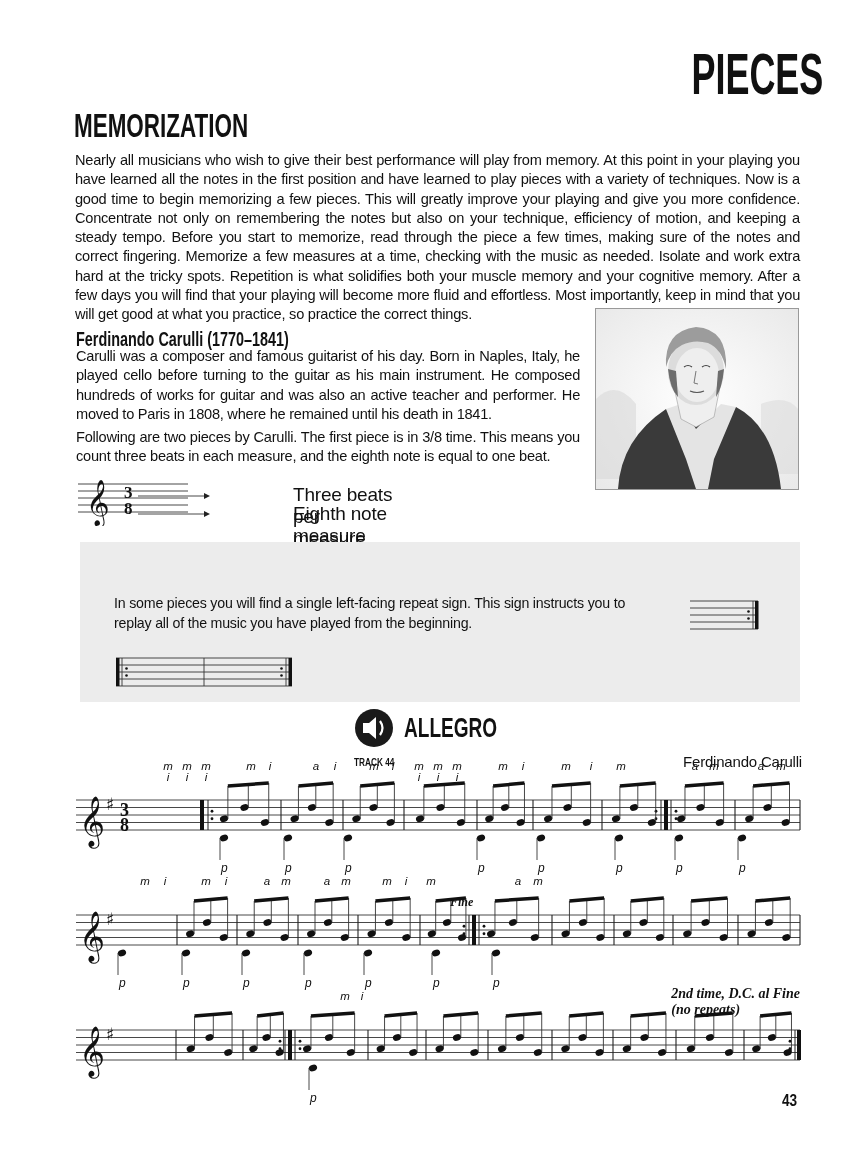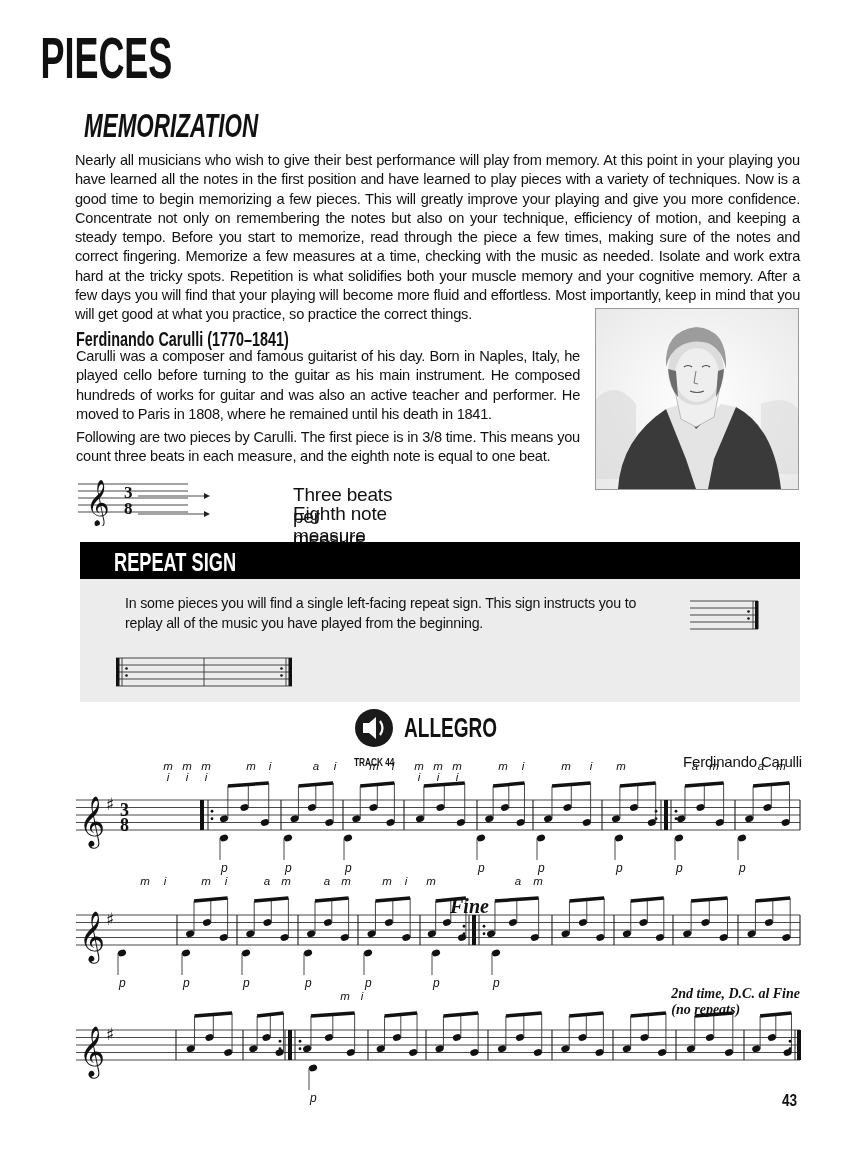--- a/index.html
+++ b/index.html
@@ -1,48 +1,48 @@
 <!DOCTYPE html>
 <html><head>
 <meta charset="utf-8">
 <style>
   html, body { margin: 0; padding: 0; background: #ffffff; }
   body { width: 864px; height: 1152px; position: relative; overflow: hidden;
          font-family: "Liberation Sans", sans-serif; color: #111; }
   .cond { font-family: "Liberation Sans", sans-serif; font-weight: bold;
           transform-origin: left top; display: inline-block; white-space: nowrap; }
-  #page-title { position: absolute; top: 24px; left: 0; width: 864px; text-align: left; }
+  #page-title { position: absolute; top: 40px; left: 0; width: 864px; text-align: right; }
   #page-title span { font-size: 58px; transform: scaleX(0.62); transform-origin: center top; letter-spacing: 0px; }
-  #section-heading { position: absolute; left: 84px; top: 106px; font-style: italic; }
+  #section-heading { position: absolute; left: 74px; top: 106px; }
   #section-heading span { font-size: 34px; transform: scaleX(0.66); }
   .para { position: absolute; font-size: 14.6px; line-height: 19.3px; text-align: justify;
           letter-spacing: -0.25px; }
   #memo-para { left: 75px; top: 151px; width: 725px; }
   #carulli-heading { position: absolute; left: 76px; top: 328px; }
   #carulli-heading span { font-size: 20px; transform: scaleX(0.72); }
   #carulli-para1 { left: 76px; top: 347px; width: 504px; }
   #carulli-para2 { left: 76px; top: 428px; width: 504px; }
   #portrait { position: absolute; left: 595px; top: 308px; width: 202px; height: 180px;
               border: 1.5px solid #999; background: #fff; overflow: hidden; }
   #time-sig-demo { position: absolute; left: 76px; top: 474px; width: 320px; height: 52px; }
   .ts-label { position: absolute; font-size: 19px; left: 217px; letter-spacing: -0.2px; }
   #repeat-box { position: absolute; left: 80px; top: 542px; width: 720px; height: 160px; background: #ececec; }
   #repeat-header { position: absolute; left: 0; top: 0; width: 720px; height: 37px; background: #000; }
   #repeat-header span { position: absolute; left: 34px; top: 5px; color: #fff; font-size: 26px; transform: scaleX(0.7); }
-  #repeat-p1 { position: absolute; left: 34px; top: 52px; width: 550px; font-size: 14.2px; line-height: 19.6px; letter-spacing: -0.2px; margin-left: 11px; }
+  #repeat-p1 { position: absolute; left: 34px; top: 52px; width: 550px; font-size: 14.2px; line-height: 19.6px; letter-spacing: -0.2px; }
   #repeat-p2 { position: absolute; left: 254px; top: 110px; width: 460px; font-size: 14.2px; line-height: 19.6px; letter-spacing: -0.2px; }
   #allegro-block { position: absolute; left: 354px; top: 708px; }
   #allegro-title { position: absolute; left: 50px; top: 4px; }
   #allegro-title span { font-size: 28px; transform: scaleX(0.68); }
   #track-label { position: absolute; left: 0px; top: 44px; }
   #track-label span { font-size: 11px; transform: scaleX(0.75); }
   #composer-credit { position: absolute; right: 62px; top: 753px; font-size: 15px; letter-spacing: -0.2px; }
   #score { position: absolute; left: 0; top: 0; width: 864px; height: 1152px; pointer-events: none; }
   .serif-it { font-family: "Liberation Serif", serif; font-style: italic; font-weight: bold; }
-  #fine-label { position: absolute; left: 450px; top: 895px; font-size: 20px; }
+  #fine-label { position: absolute; left: 450px; top: 895px; font-size: 12px; }
   #dc-label { position: absolute; right: 64px; top: 986px; font-size: 14px; text-align: left; line-height: 16px; }
   #page-number { position: absolute; right: 64px; top: 1092px; }
   #page-number span { font-size: 16px; transform: scaleX(0.85); }
 </style>
 </head>
 <body>
 
 <div id="page-title">
   <span class="cond">PIECES</span>
 </div>
@@ -105,23 +105,20 @@
     <text x="48" y="24" font-family="Liberation Serif, serif" font-weight="bold" font-size="17" fill="#111">3</text>
     <text x="48" y="40" font-family="Liberation Serif, serif" font-weight="bold" font-size="17" fill="#111">8</text>
     <path d="M128 19 L134 22 L128 25 Z" fill="#222"></path>
     <path d="M128 37 L134 40 L128 43 Z" fill="#222"></path>
   </svg>
   <div class="ts-label" style="top:10px">Three beats per measure</div>
   <div class="ts-label" style="top:29px">Eighth note measure one beat</div>
 </div>
 
 <div id="repeat-box">
-  <div id="repeat-header">
-    <span class="cond">REPEAT SIGN</span>
-  </div>
   <div id="repeat-p1">In some pieces you will find a single left-facing repeat sign. This sign instructs you to replay all of the music you have played from the beginning.</div>
   <svg style="position:absolute;left:610px;top:55px" width="80" height="36" viewBox="0 0 80 36">
     <g stroke="#333" stroke-width="0.9">
       <line x1="0" y1="4" x2="68" y2="4"></line>
         <line x1="0" y1="11" x2="68" y2="11"></line>
       <line x1="0" y1="18" x2="68" y2="18"></line>
         <line x1="0" y1="25" x2="68" y2="25"></line>
       <line x1="0" y1="32" x2="68" y2="32"></line>
       <line x1="63" y1="4" x2="63" y2="32"></line>
     </g>

